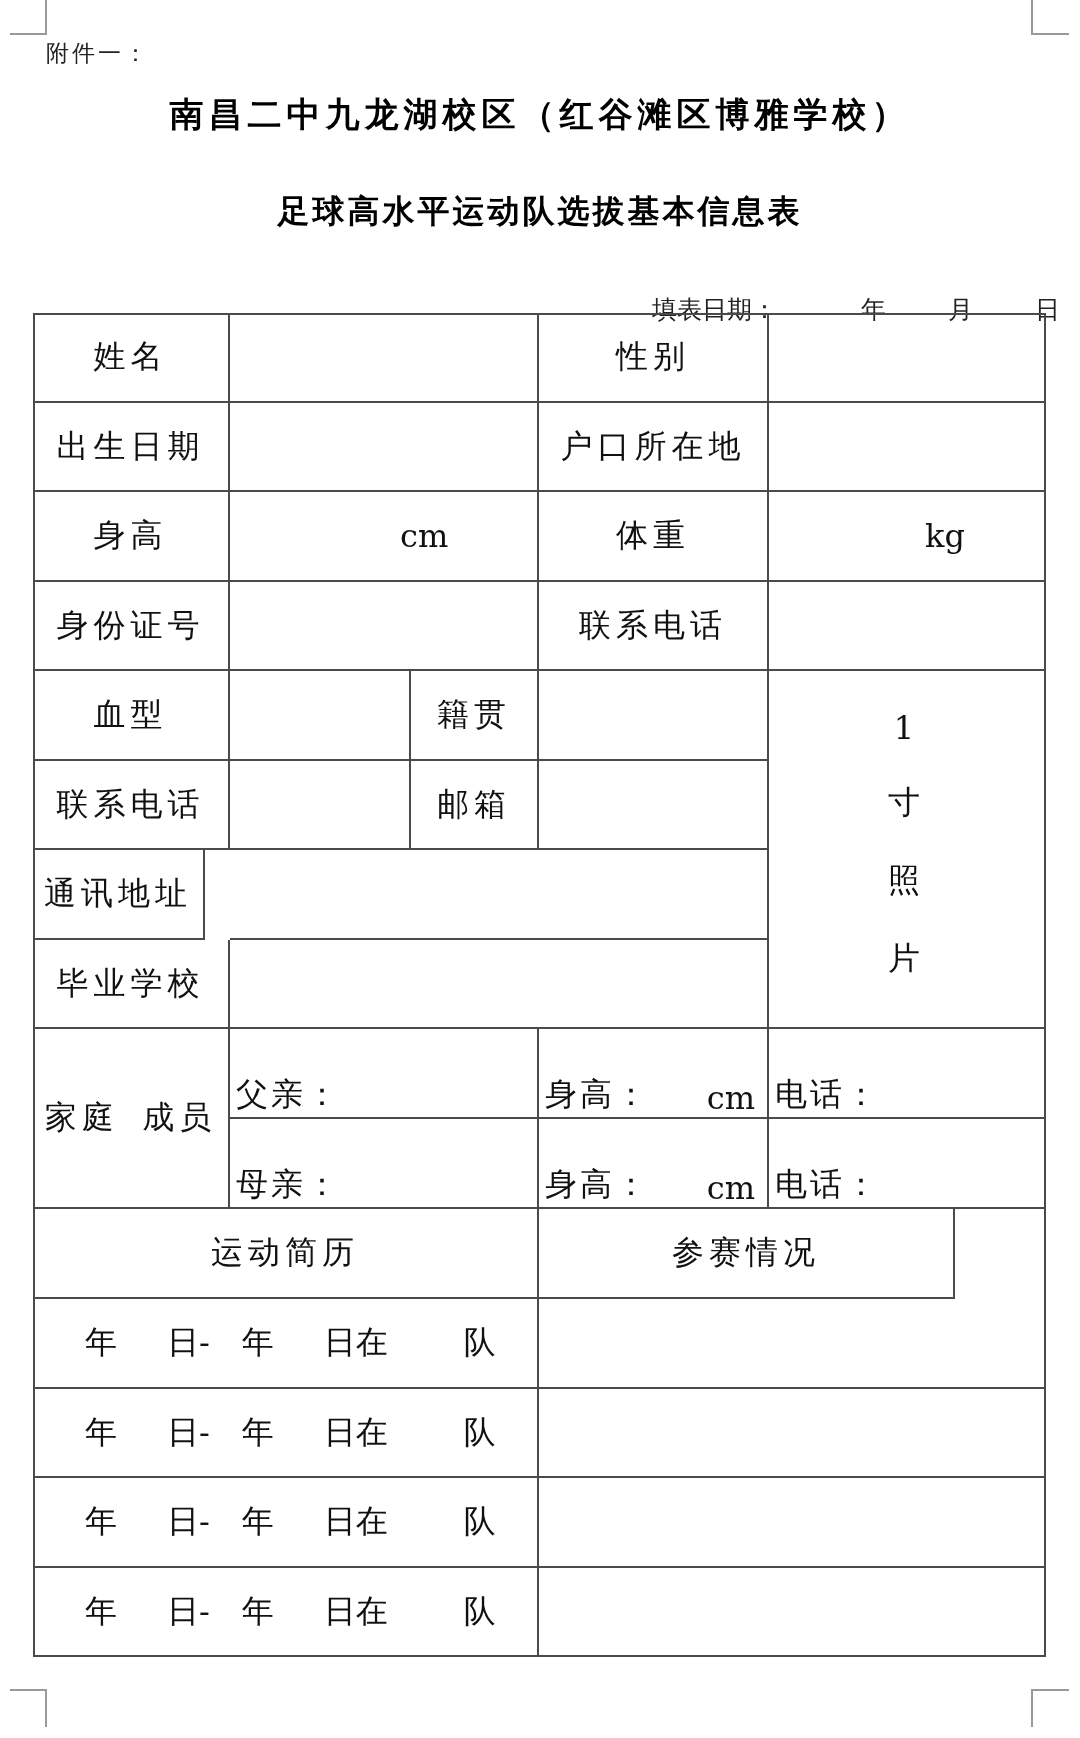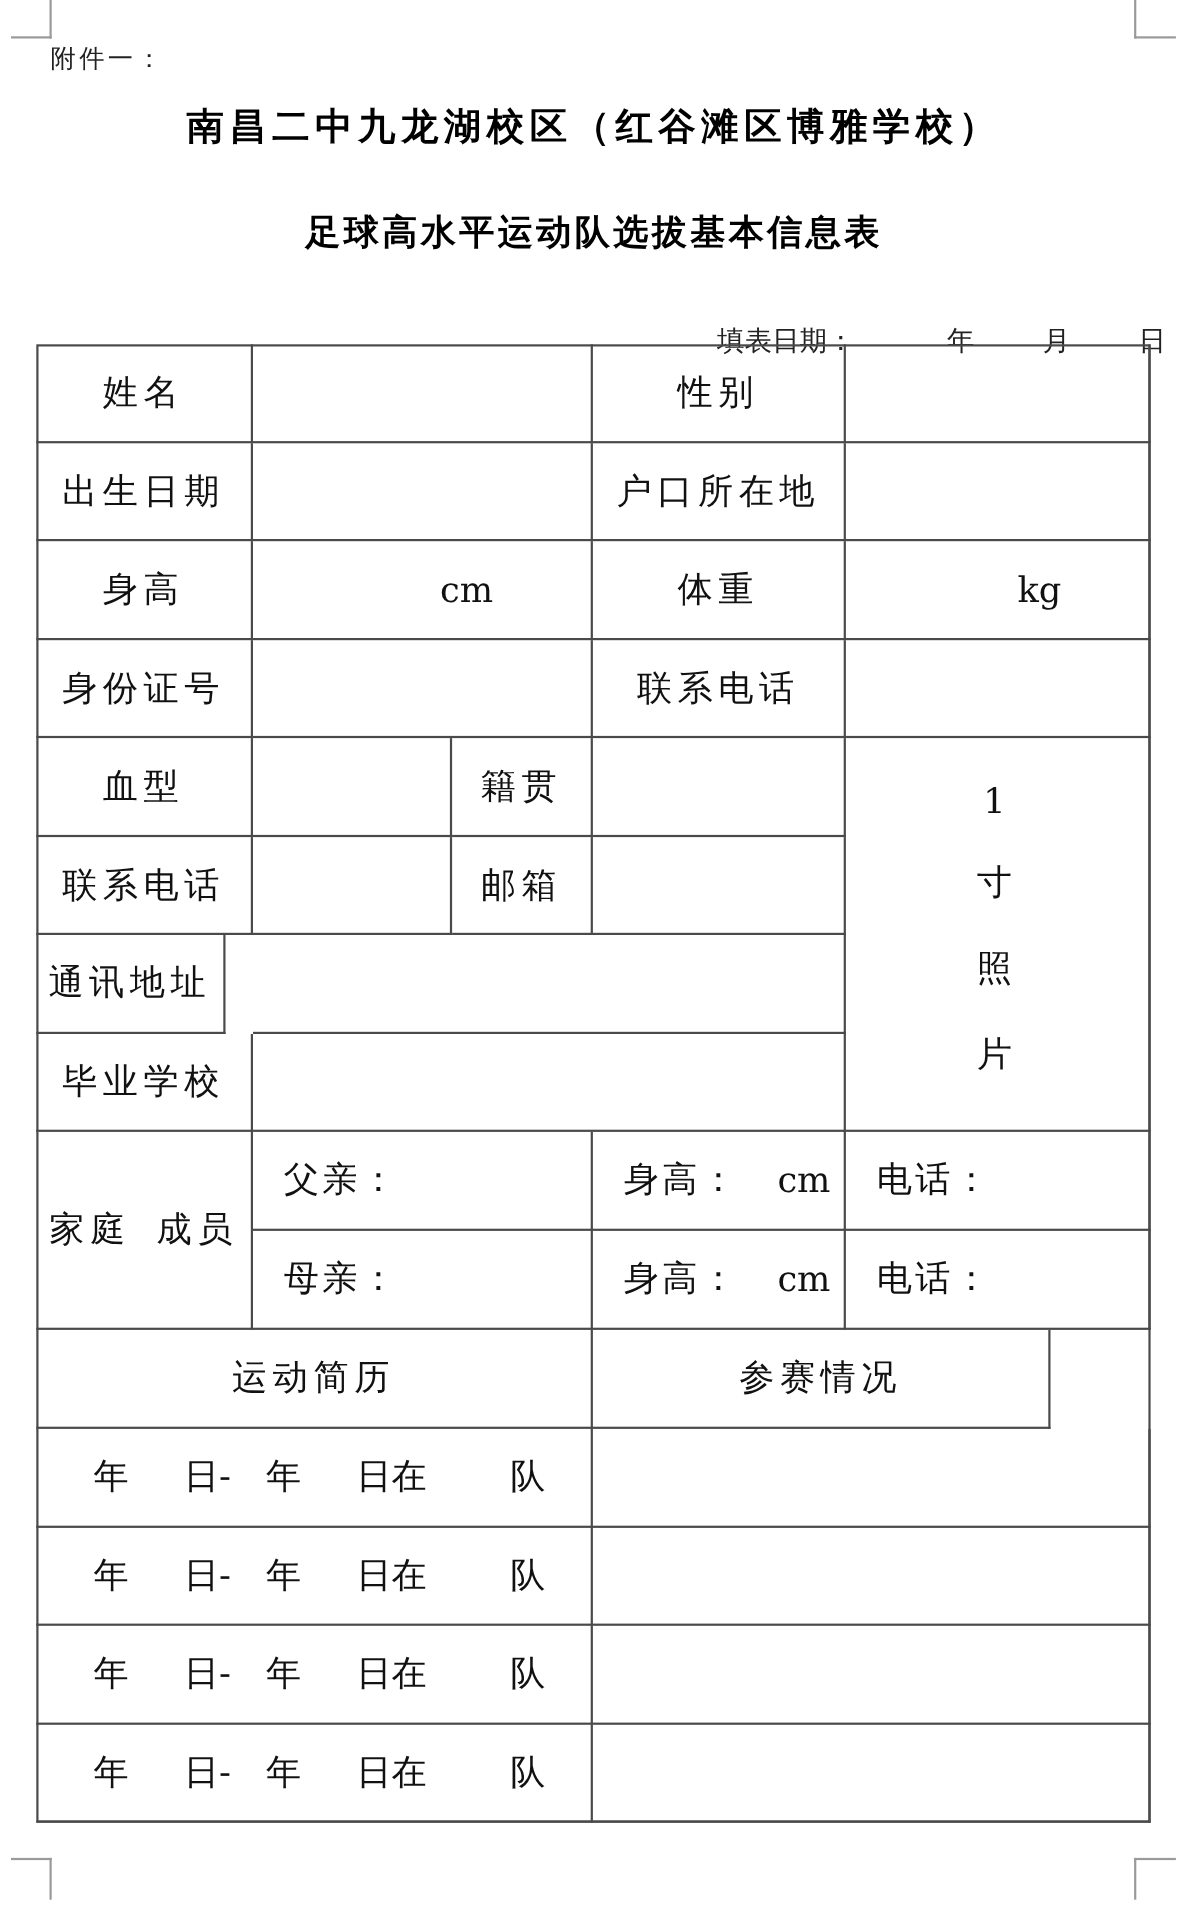--- a/index.html
+++ b/index.html
@@ -12,21 +12,21 @@
            font-size: 34px; letter-spacing: 5px; color: #000; }
   .subtitle { position: absolute; left: 0; width: 1080px; top: 190px; text-align: center;
               font-family: Liberation Sans, sans-serif; font-weight: bold;
               font-size: 32px; letter-spacing: 3px; color: #000; }
   .filldate { position: absolute; left: 636px; top: 264px; font-size: 25px; color: #222; white-space: pre; }
   .filldate span { display: inline-block; }
   .grid { position: absolute; left: 33px; top: 313px; }
   .cell { position: absolute; box-sizing: border-box; display: flex; align-items: center;
           justify-content: center; font-size: 32px; letter-spacing: 5px; color: #111;
           border-right: 2px solid #4a4a4a; border-bottom: 2px solid #4a4a4a; }
-  .cell.left { justify-content: flex-start; padding-left: 28px; }
+  .cell.left { justify-content: flex-start; padding-left: 6px; align-items: flex-end; }
   .cell.unit { justify-content: flex-start; font-size: 32px; letter-spacing: 0; }
   .frame { position: absolute; left: 33px; top: 313px; width: 1013px; height: 1344px;
            box-sizing: border-box; border: 2px solid #4a4a4a; pointer-events: none; }
   .photo { flex-direction: column; justify-content: space-between; padding: 38px 0 46px 0; }
   .photo span { display: block; font-size: 32px; }
   .family { flex-direction: row; justify-content: space-around; padding: 10px 0; }
   .hist { justify-content: flex-start; padding-left: 52px; letter-spacing: 0; white-space: pre; font-size: 32px; }
   .hist span { display: inline-block; }
 </style>
 </head>

